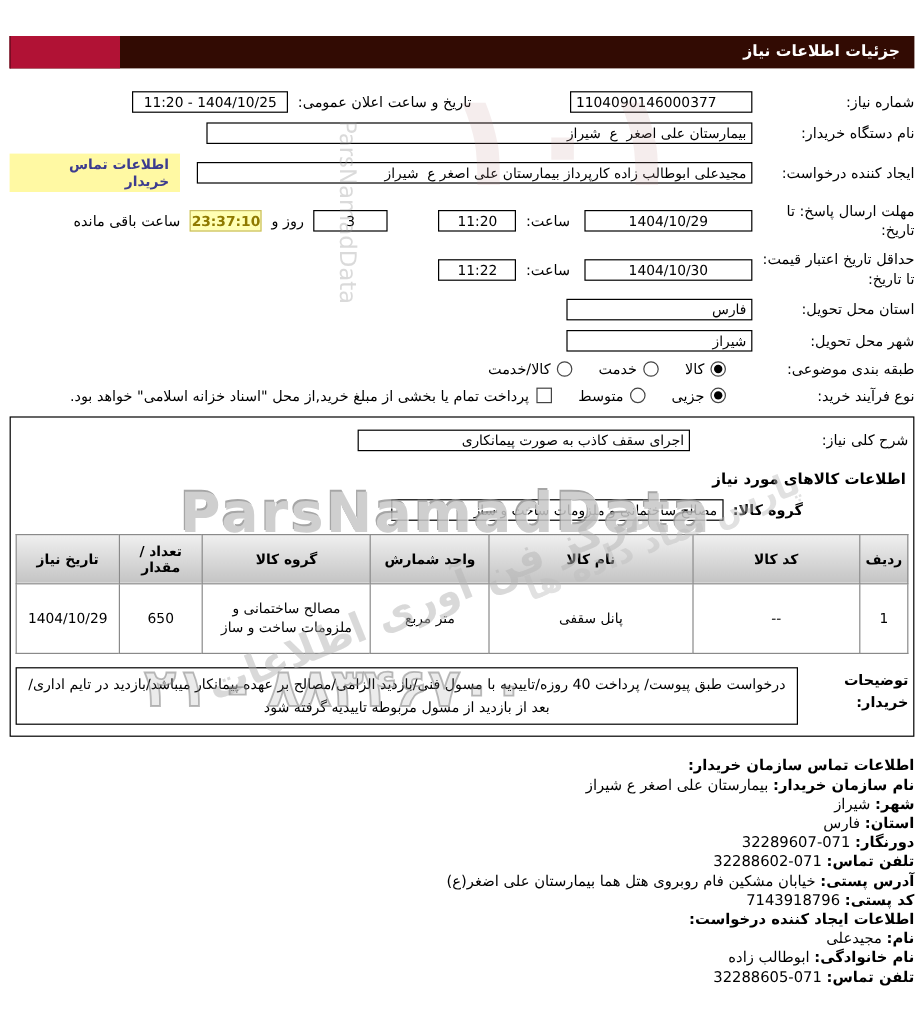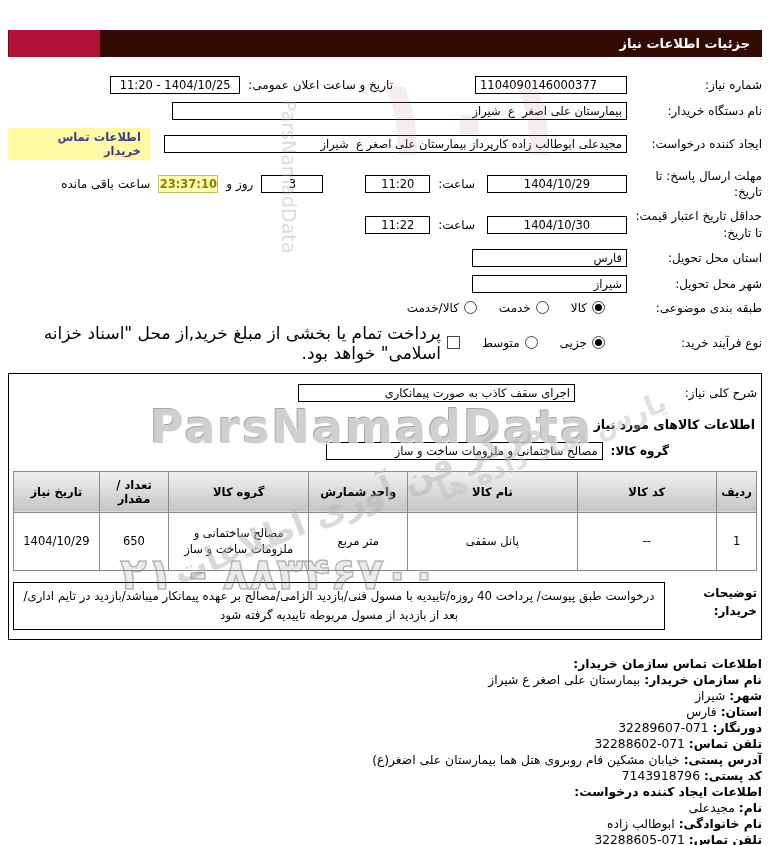--- a/index.html
+++ b/index.html
@@ -55,21 +55,21 @@
     display: flex; align-items: center; justify-content: center; direction: ltr;
   }
 
   .radio-item { display: flex; align-items: center; margin-right: 22px; }
   .radio {
     width: 13px; height: 13px; border: 1px solid #444; border-radius: 50%;
     display: inline-block; background: #fff; margin-left: 5px; position: relative; flex: 0 0 auto;
   }
   .radio.on::after { content: ""; position: absolute; inset: 2px; background: #000; border-radius: 50%; }
   .chk { width: 13px; height: 13px; border: 1px solid #444; background: #fff; margin-left: 6px; flex: 0 0 auto; }
-  .long-note { font-size: 17px; }
+  .long-note { font-size: 12px; }
 
   
   .detail-box { border: 1px solid #000; margin-top: 10px; padding: 10px 4px 9px; }
   .desc-row { display: flex; align-items: center; font-size: 12px; }
   .desc-label { flex: 0 0 92px; font-weight: normal; }
   .desc-input { margin-right: 90px; text-align: center; }
   .goods-title { font-weight: bold; font-size: 12.5px; margin: 15px 2px 10px 0; text-align: right; }
   .group-row { display: flex; align-items: center; font-size: 12px; padding-right: 88px; }
   .group-label { font-weight: bold; flex: 0 0 auto; }
 

